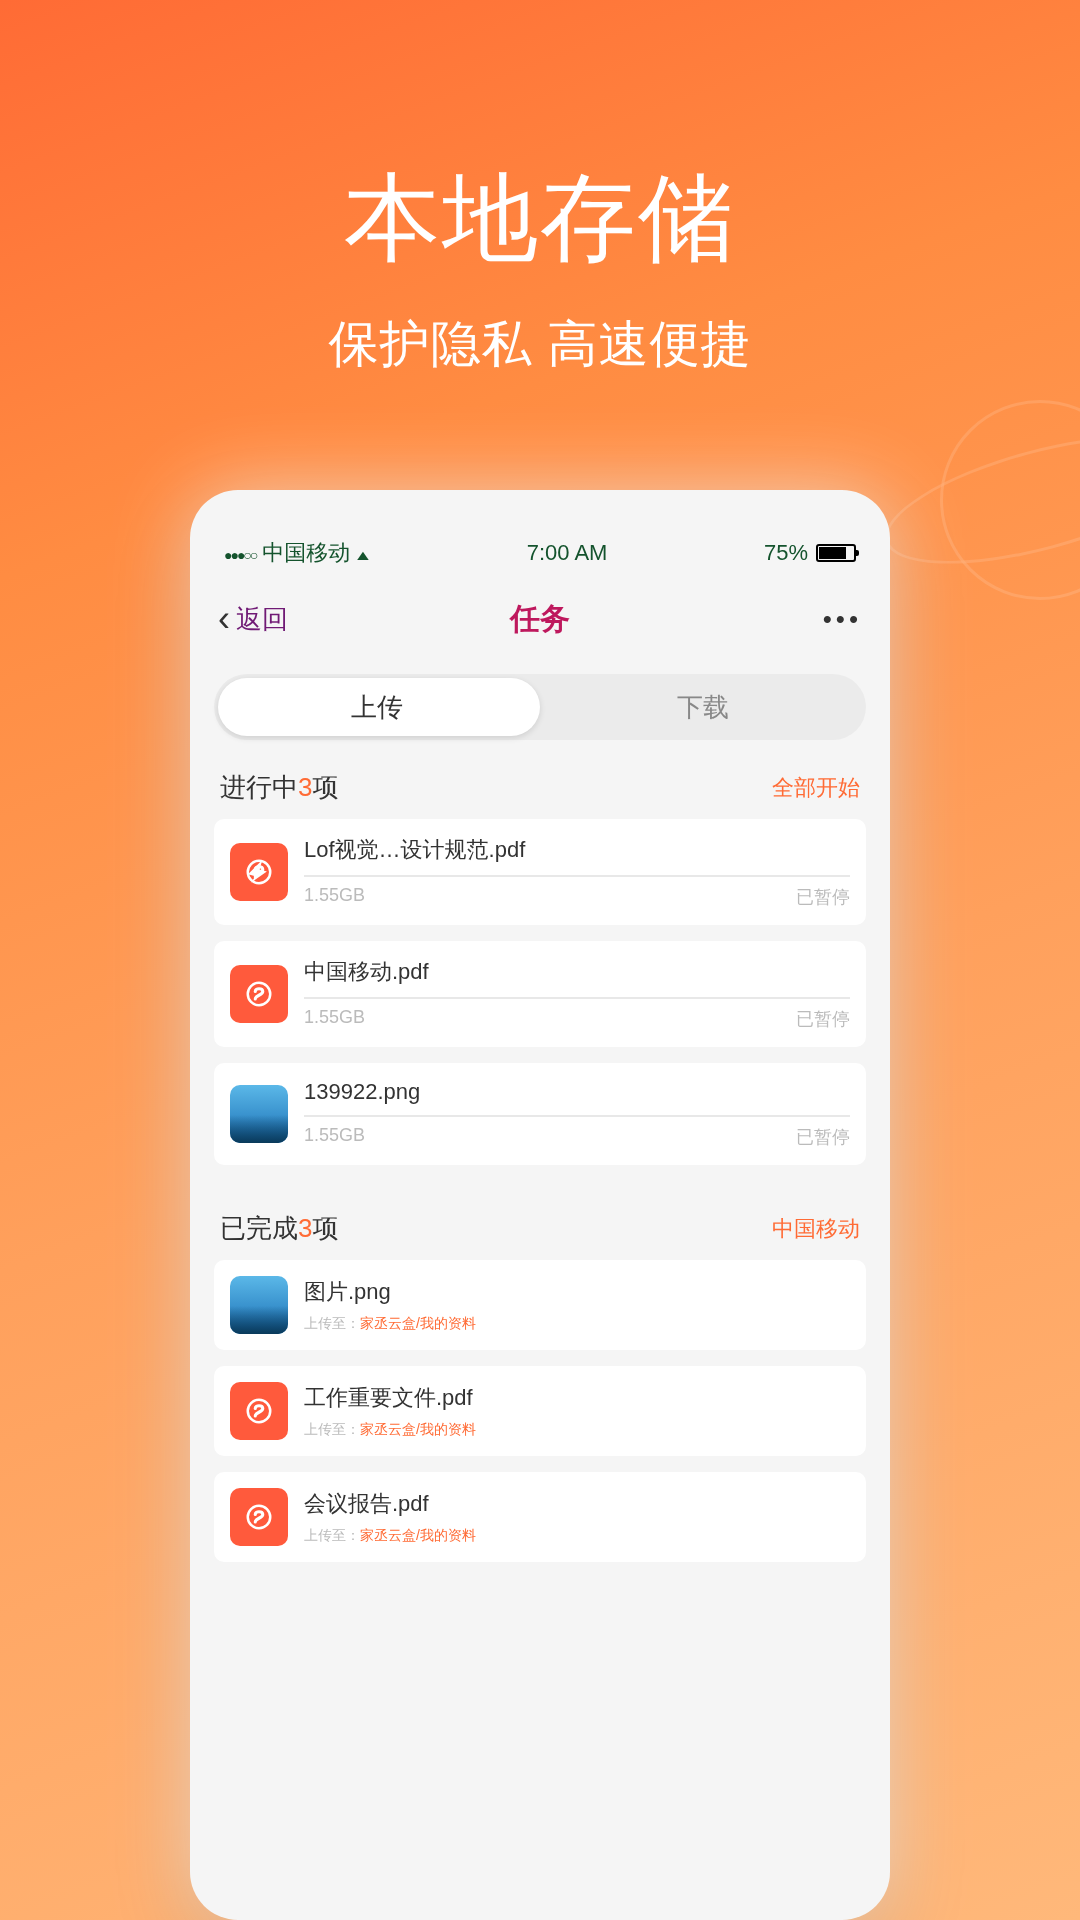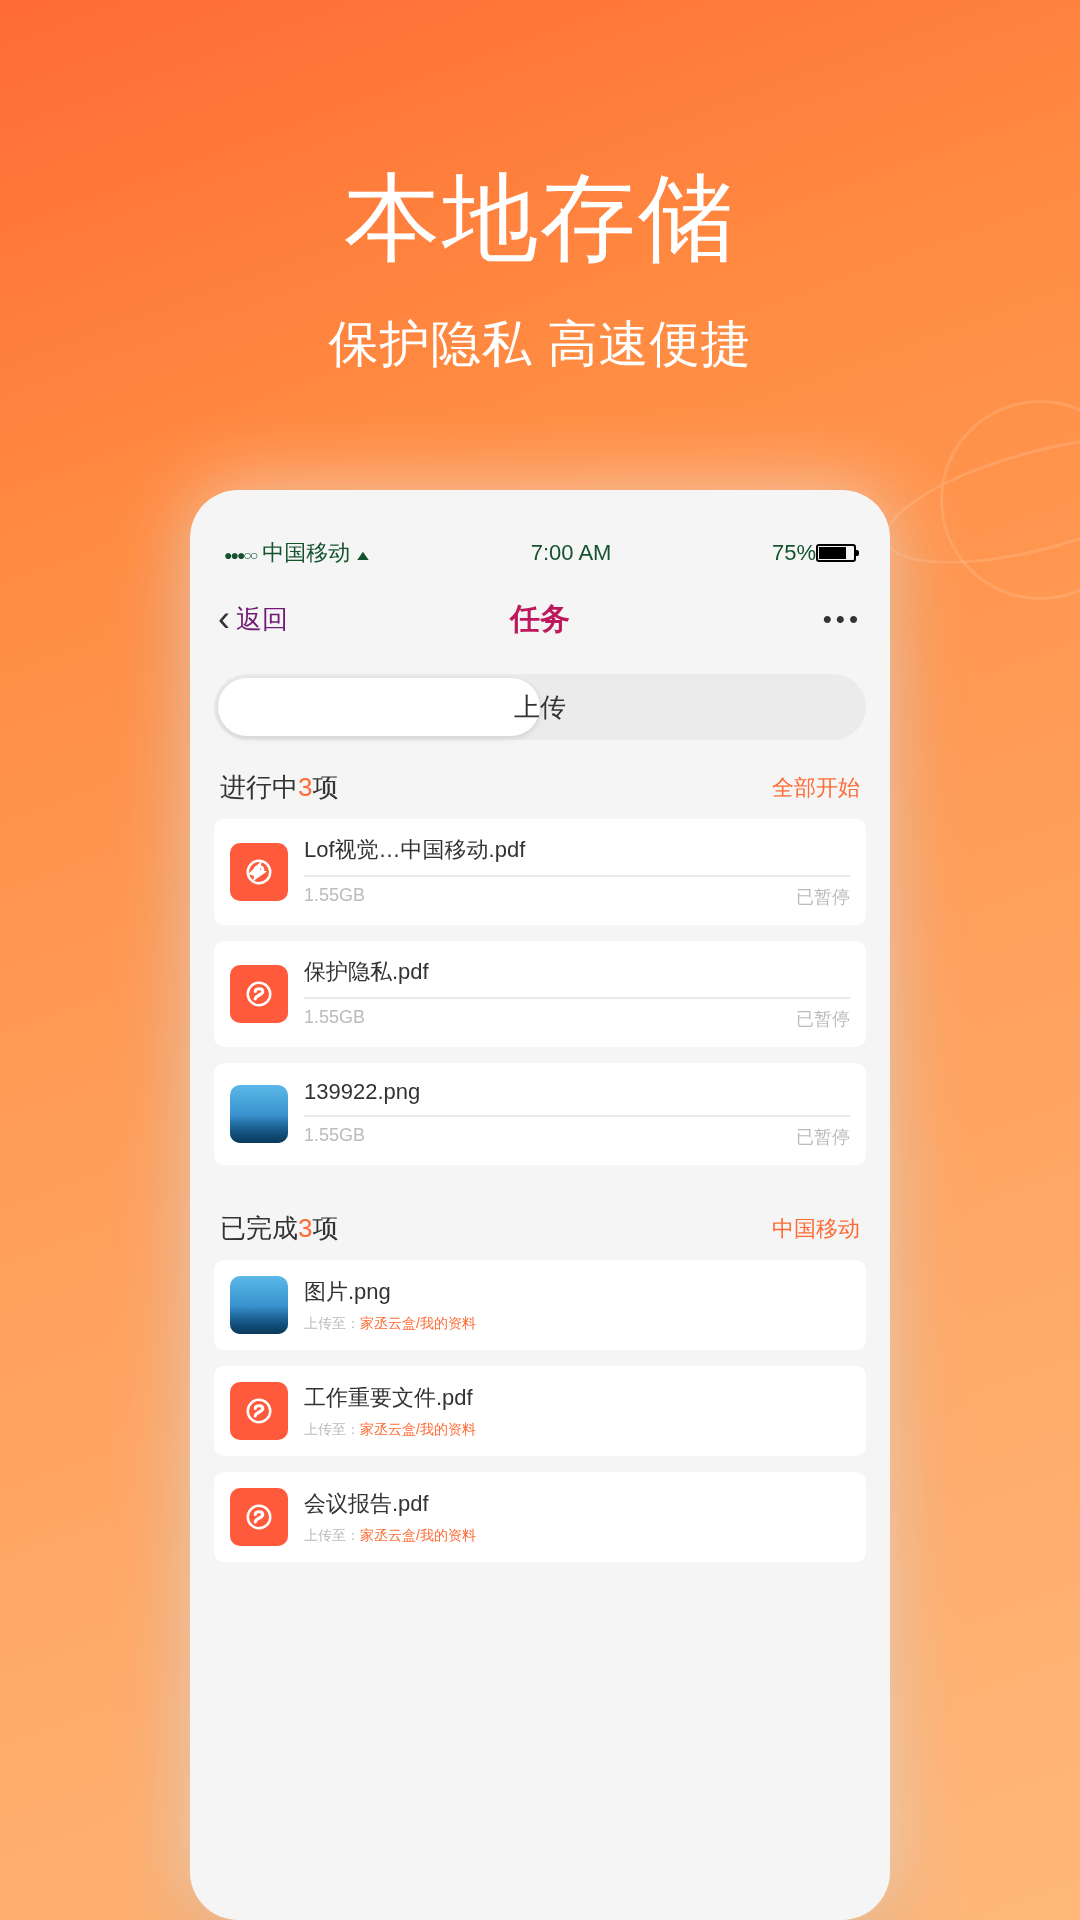--- a/index.html
+++ b/index.html
@@ -69,21 +69,21 @@
   display: flex;
   justify-content: space-between;
   align-items: center;
   padding: 48px 34px 10px;
   font-size: 22px;
   color: #14532d;
 }
 .status-left { display: flex; align-items: center; gap: 6px; }
 .status-dots::before { content: "●●●○○"; letter-spacing: -2px; font-size: 14px; }
 .wifi-icon::before { content: "▲"; font-size: 14px; transform: scaleX(1.4); display: inline-block; }
-.status-right { display: flex; align-items: center; gap: 0; }
+.status-right { display: flex; align-items: center; gap: 8px; }
 .battery {
   width: 40px;
   height: 18px;
   border: 2px solid #000;
   border-radius: 3px;
   position: relative;
   display: inline-block;
 }
 .battery::after {
   content: "";
@@ -282,56 +282,57 @@
   <div class="nav-bar">
     <span class="back-chevron">‹</span>
     <span class="back-text">返回</span>
     <span class="nav-title">任务</span>
     <span class="nav-more">•••</span>
   </div>
 
   <div class="tabs">
     <div class="tab-pill"></div>
     <div class="tab active">上传</div>
+    <div class="tab">下载</div>
   </div>
 
   <div class="section-head">
     <div class="section-title">
       <span>进行中</span><span class="hi">3</span><span>项</span>
     </div>
     <div class="section-action">全部开始</div>
   </div>
 
   <div class="item">
     <div class="thumb pdf">
       <svg viewBox="0 0 24 24" fill="#fff">
           <path d="M12 2l-8 14h6l-2 6 10-12h-6z" transform="rotate(15 12 12)"></path>
           <circle cx="12" cy="12" r="9" fill="none" stroke="#fff" stroke-width="2"></circle>
           <path d="M9 12c0-3 6-3 6 0s-6 3-6 6" fill="none" stroke="#fff" stroke-width="2.5" stroke-linecap="round" transform="translate(0 -2)"></path>
         </svg>
     </div>
     <div class="item-body">
-      <div class="item-name">Lof视觉…中国移动.pdf</div>
+      <div class="item-name">Lof视觉…设计规范.pdf</div>
       <div class="item-progress"></div>
       <div class="item-meta">
         <span>1.55GB</span>
         <span>已暂停</span>
       </div>
     </div>
   </div>
 
   <div class="item">
     <div class="thumb pdf">
       <svg viewBox="0 0 24 24" fill="#fff">
           <circle cx="12" cy="12" r="9" fill="none" stroke="#fff" stroke-width="2"></circle>
           <path d="M9 12c0-3 6-3 6 0s-6 3-6 6" fill="none" stroke="#fff" stroke-width="2.5" stroke-linecap="round" transform="translate(0 -2)"></path>
         </svg>
     </div>
     <div class="item-body">
-      <div class="item-name">保护隐私.pdf</div>
+      <div class="item-name">中国移动.pdf</div>
       <div class="item-progress"></div>
       <div class="item-meta">
         <span>1.55GB</span>
         <span>已暂停</span>
       </div>
     </div>
   </div>
 
   <div class="item">
     <div class="thumb img"></div>

